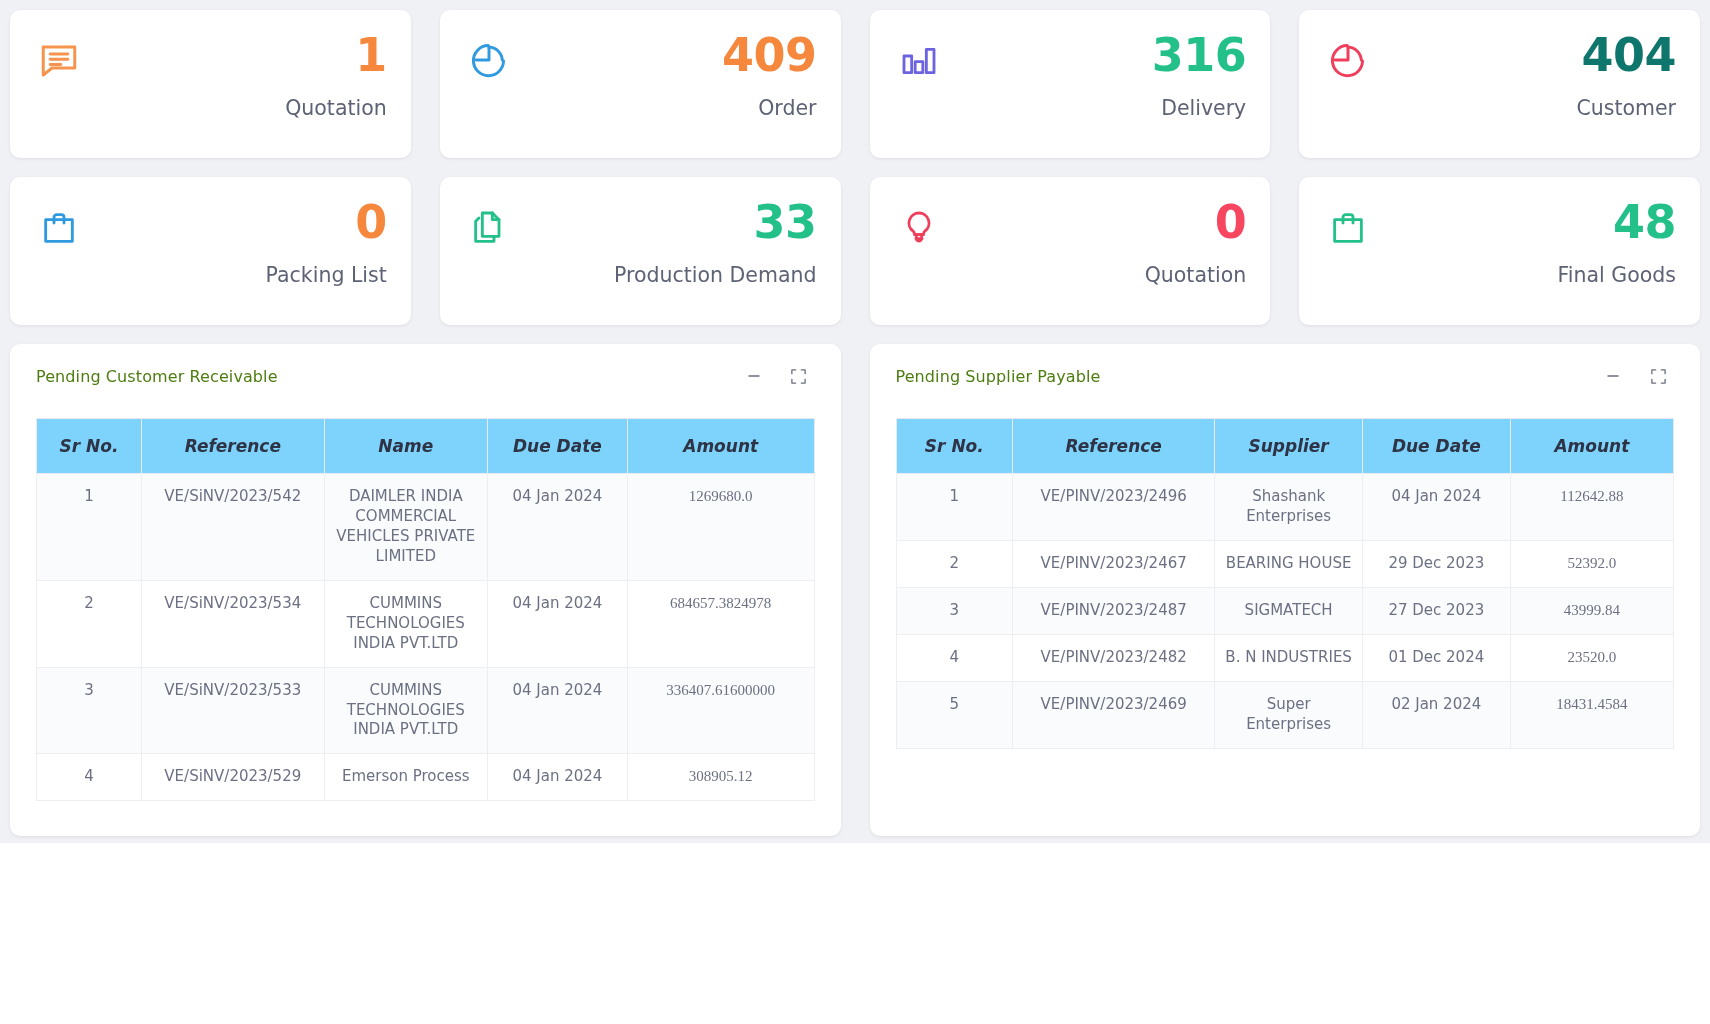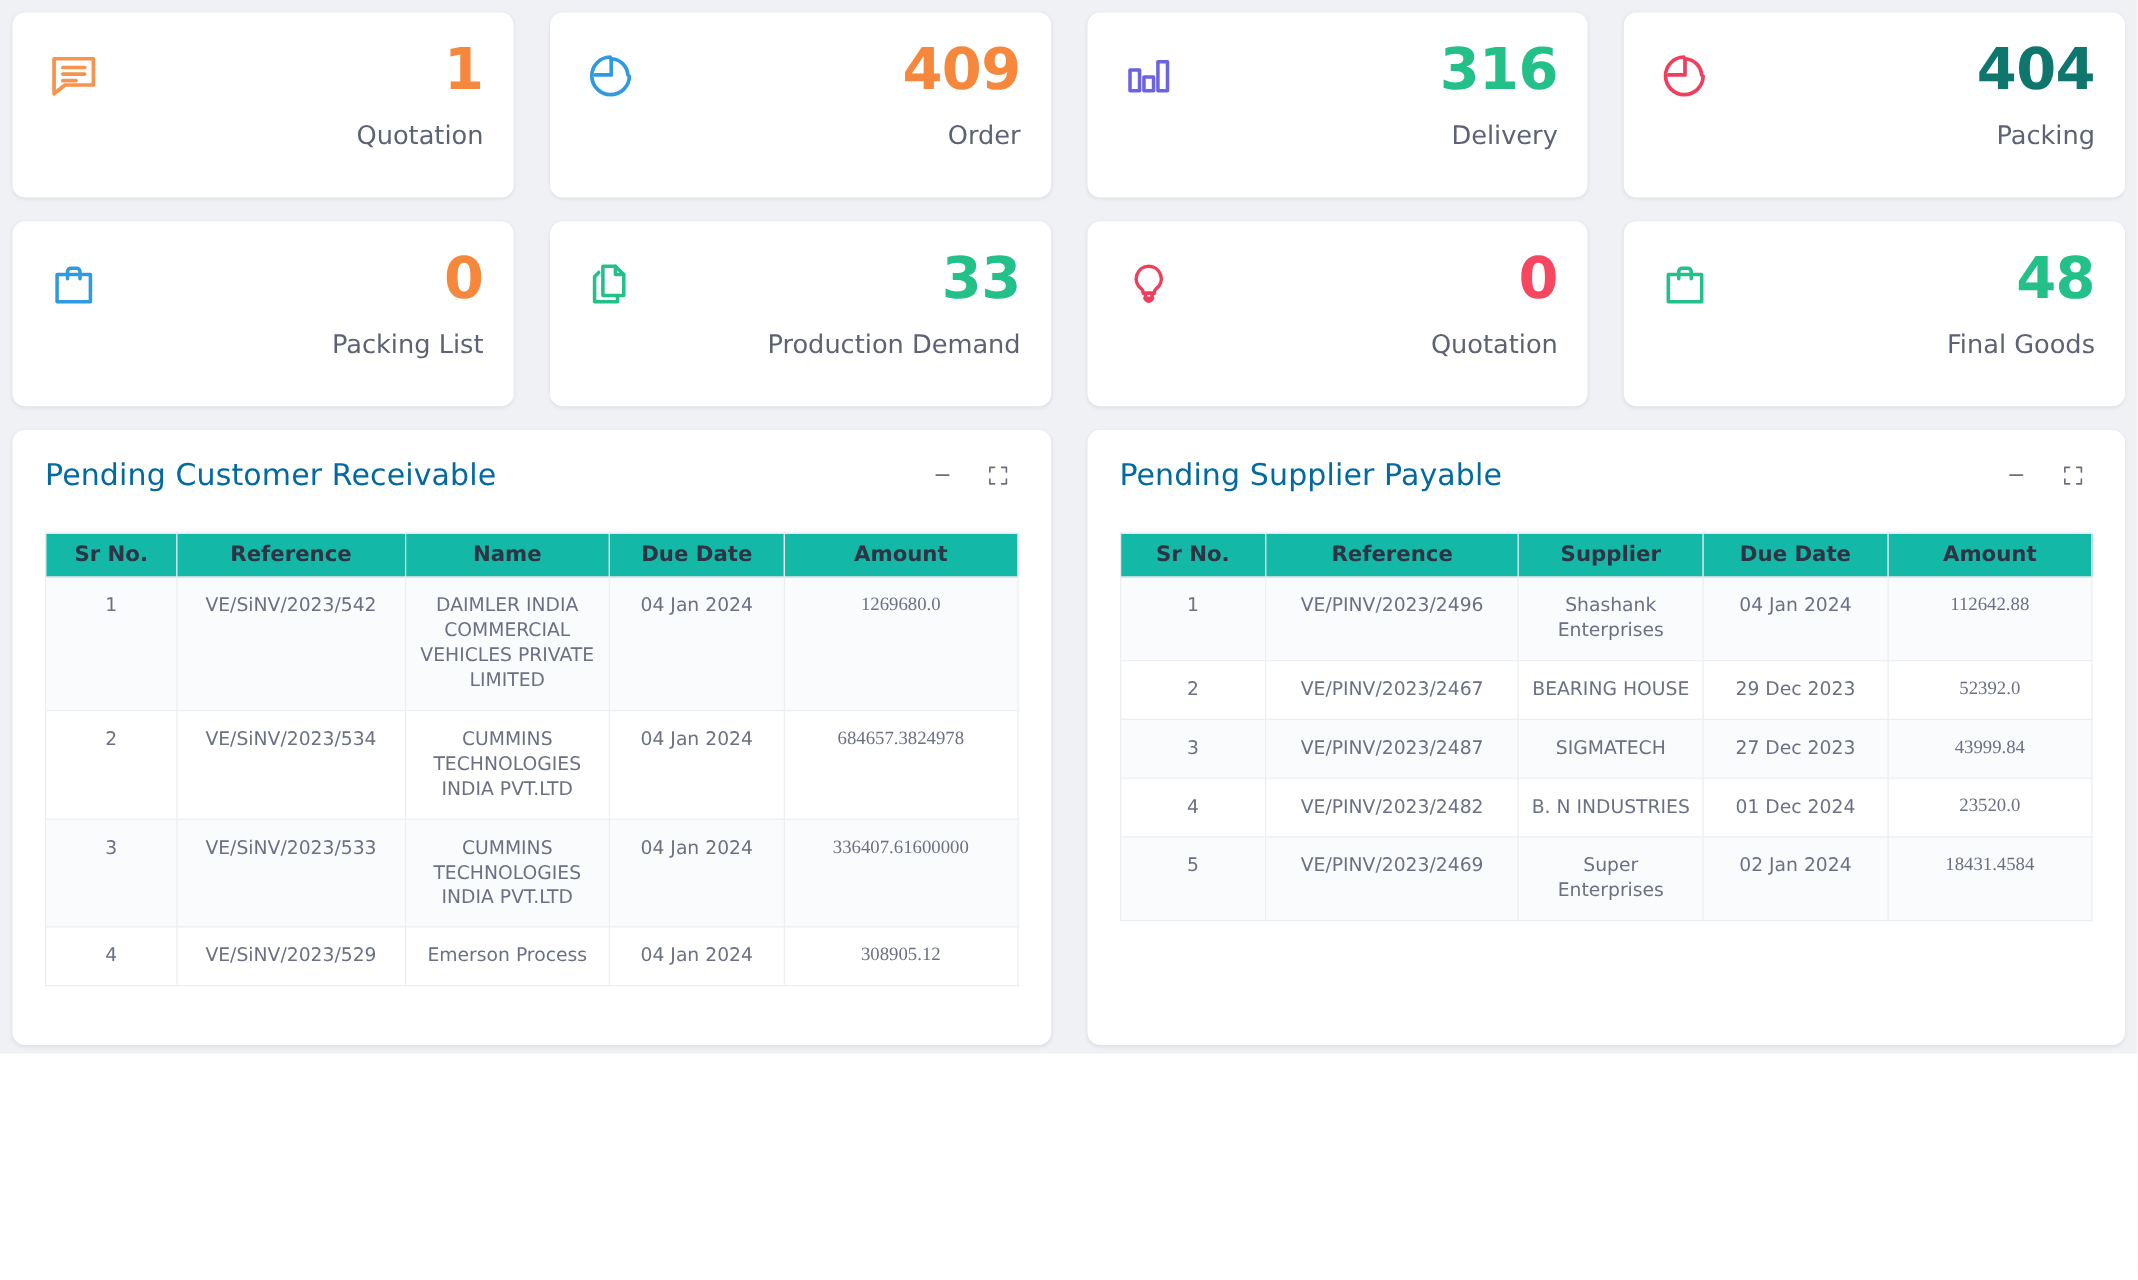--- a/index.html
+++ b/index.html
@@ -80,22 +80,22 @@
     overflow: hidden;
     position: relative;
   }
   .panel-header {
     display: flex;
     align-items: center;
     justify-content: space-between;
     padding: 22px 26px 6px 26px;
   }
   .panel-title {
-    font-size: 24px;
-    color: #0369a1;
+    font-size: 16px;
+    color: #4d7c0f;
     font-weight: 400;
     letter-spacing: 0.1px;
   }
   .panel-tools {
     display: flex;
     align-items: center;
     gap: 25px;
     padding-right: 6px;
   }
   .tool-btn {
@@ -115,24 +115,25 @@
     width: 100%;
     border-collapse: collapse;
     table-layout: fixed;
     font-size: 15px;
   }
   table.dt th {
     font-size: 17px;
     font-weight: 700;
     color: #2e3345;
     text-align: center;
-    padding: 7px 8px;
+    padding: 17px 8px;
     border: 1px solid #e8eaef;
-    background: #14b8a6;
+    background: #7dd3fc;
     white-space: nowrap;
+    font-style: italic;
   }
   table.dt td {
     padding: 13px 10px;
     border: 1px solid #eceef2;
     color: #6b7083;
     font-size: 15px;
     text-align: center;
     vertical-align: top;
     line-height: 1.33;
   }
@@ -217,21 +218,21 @@
       <div class="stat-card">
         <div class="stat-icon">
           <svg width="42" height="42" viewBox="0 0 24 24" fill="none" stroke="#ef3f5c" stroke-width="1.7" stroke-linecap="round" stroke-linejoin="round">
             <path d="M11.5 3.2A8.6 8.6 0 1 0 20.3 12"></path>
             <path d="M12 4v7.4H4.6"></path>
             <path d="M12 4a8 8 0 0 1 7.6 7.4"></path>
           </svg>
         </div>
         <div class="stat-text">
           <div class="stat-value" style="color:#0f766e">404</div>
-          <div class="stat-label">Packing</div>
+          <div class="stat-label">Customer</div>
         </div>
       </div>
     </div>
 
     <div class="stat-row">
 
       <div class="stat-card">
         <div class="stat-icon">
           <svg width="40" height="40" viewBox="0 0 24 24" fill="none" stroke="#2f9ae0" stroke-width="1.7" stroke-linecap="round" stroke-linejoin="round">
             <path d="M4 7h16v13H4z"></path>

